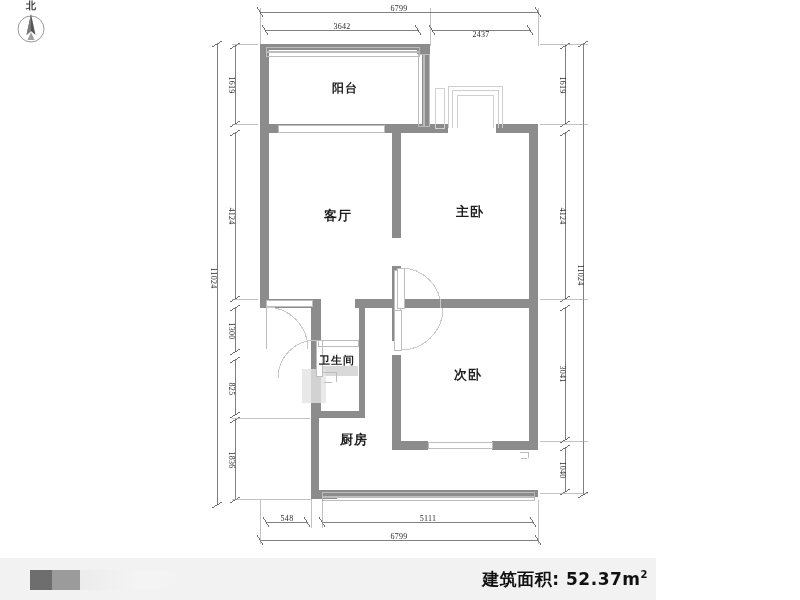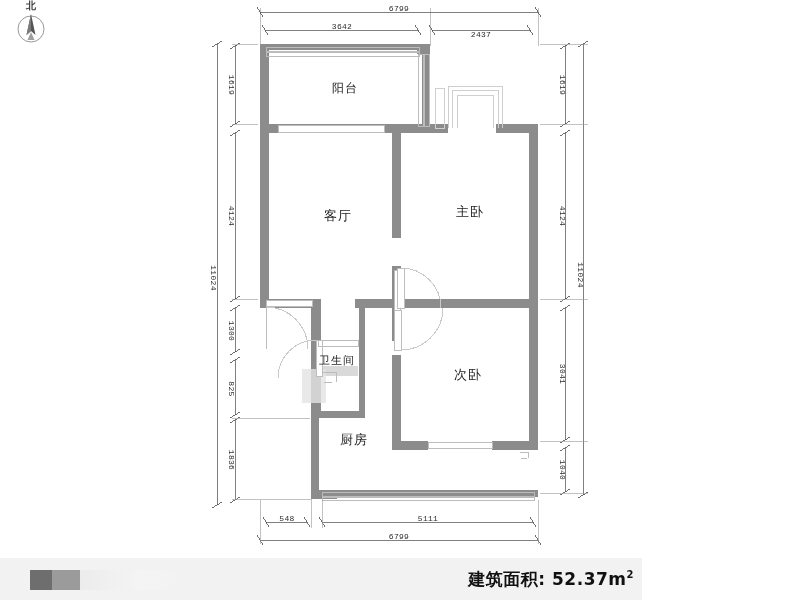--- a/index.html
+++ b/index.html
@@ -13,37 +13,38 @@
   #compass .north-label{
     position:absolute;left:50%;top:-1px;transform:translateX(-50%);
     font-size:10px;font-weight:bold;color:#3a3a3a;line-height:10px;
     font-family:"DejaVu Sans","Liberation Sans",sans-serif;
   }
   
   #plan{position:absolute;left:0;top:0;width:800px;height:560px;}
   #plan svg{display:block;}
   
   .room-label{
-    position:absolute;color:#1d1d1d;font-weight:normal;
+    position:absolute;color:#1d1d1d;font-weight:bold;
     font-family:"DejaVu Sans","Liberation Sans",sans-serif;
     white-space:nowrap;letter-spacing:1px;transform:translate(-50%,-50%);
     font-size:12px;
   }
   
   .dim-text{
     position:absolute;color:#2b2b2b;font-size:8px;
-    font-family:Liberation Mono, monospace;
+    font-family:Liberation Serif, serif;
     white-space:nowrap;transform:translate(-50%,-50%);
     letter-spacing:.3px;
   }
   .dim-text.vert{writing-mode:vertical-rl;text-orientation:mixed;}
   
   #bottom-bar{
     position:absolute;left:0;bottom:0;width:642px;height:42px;
     background:#f2f2f2;
+    padding-left:14px;
   }
   #logo{position:absolute;left:30px;top:12px;width:50px;height:20px;display:flex;}
   #logo .sq{height:20px;}
   #logo .sq.a{width:22px;background:#6e6e6e;}
   #logo .sq.b{width:28px;background:#9b9b9b;}
   #logo-fade{
     position:absolute;left:80px;top:12px;width:110px;height:20px;
     background:linear-gradient(to right,#ececec,#f4f4f4 55%,#f2f2f2);
   }
   #area-text{

